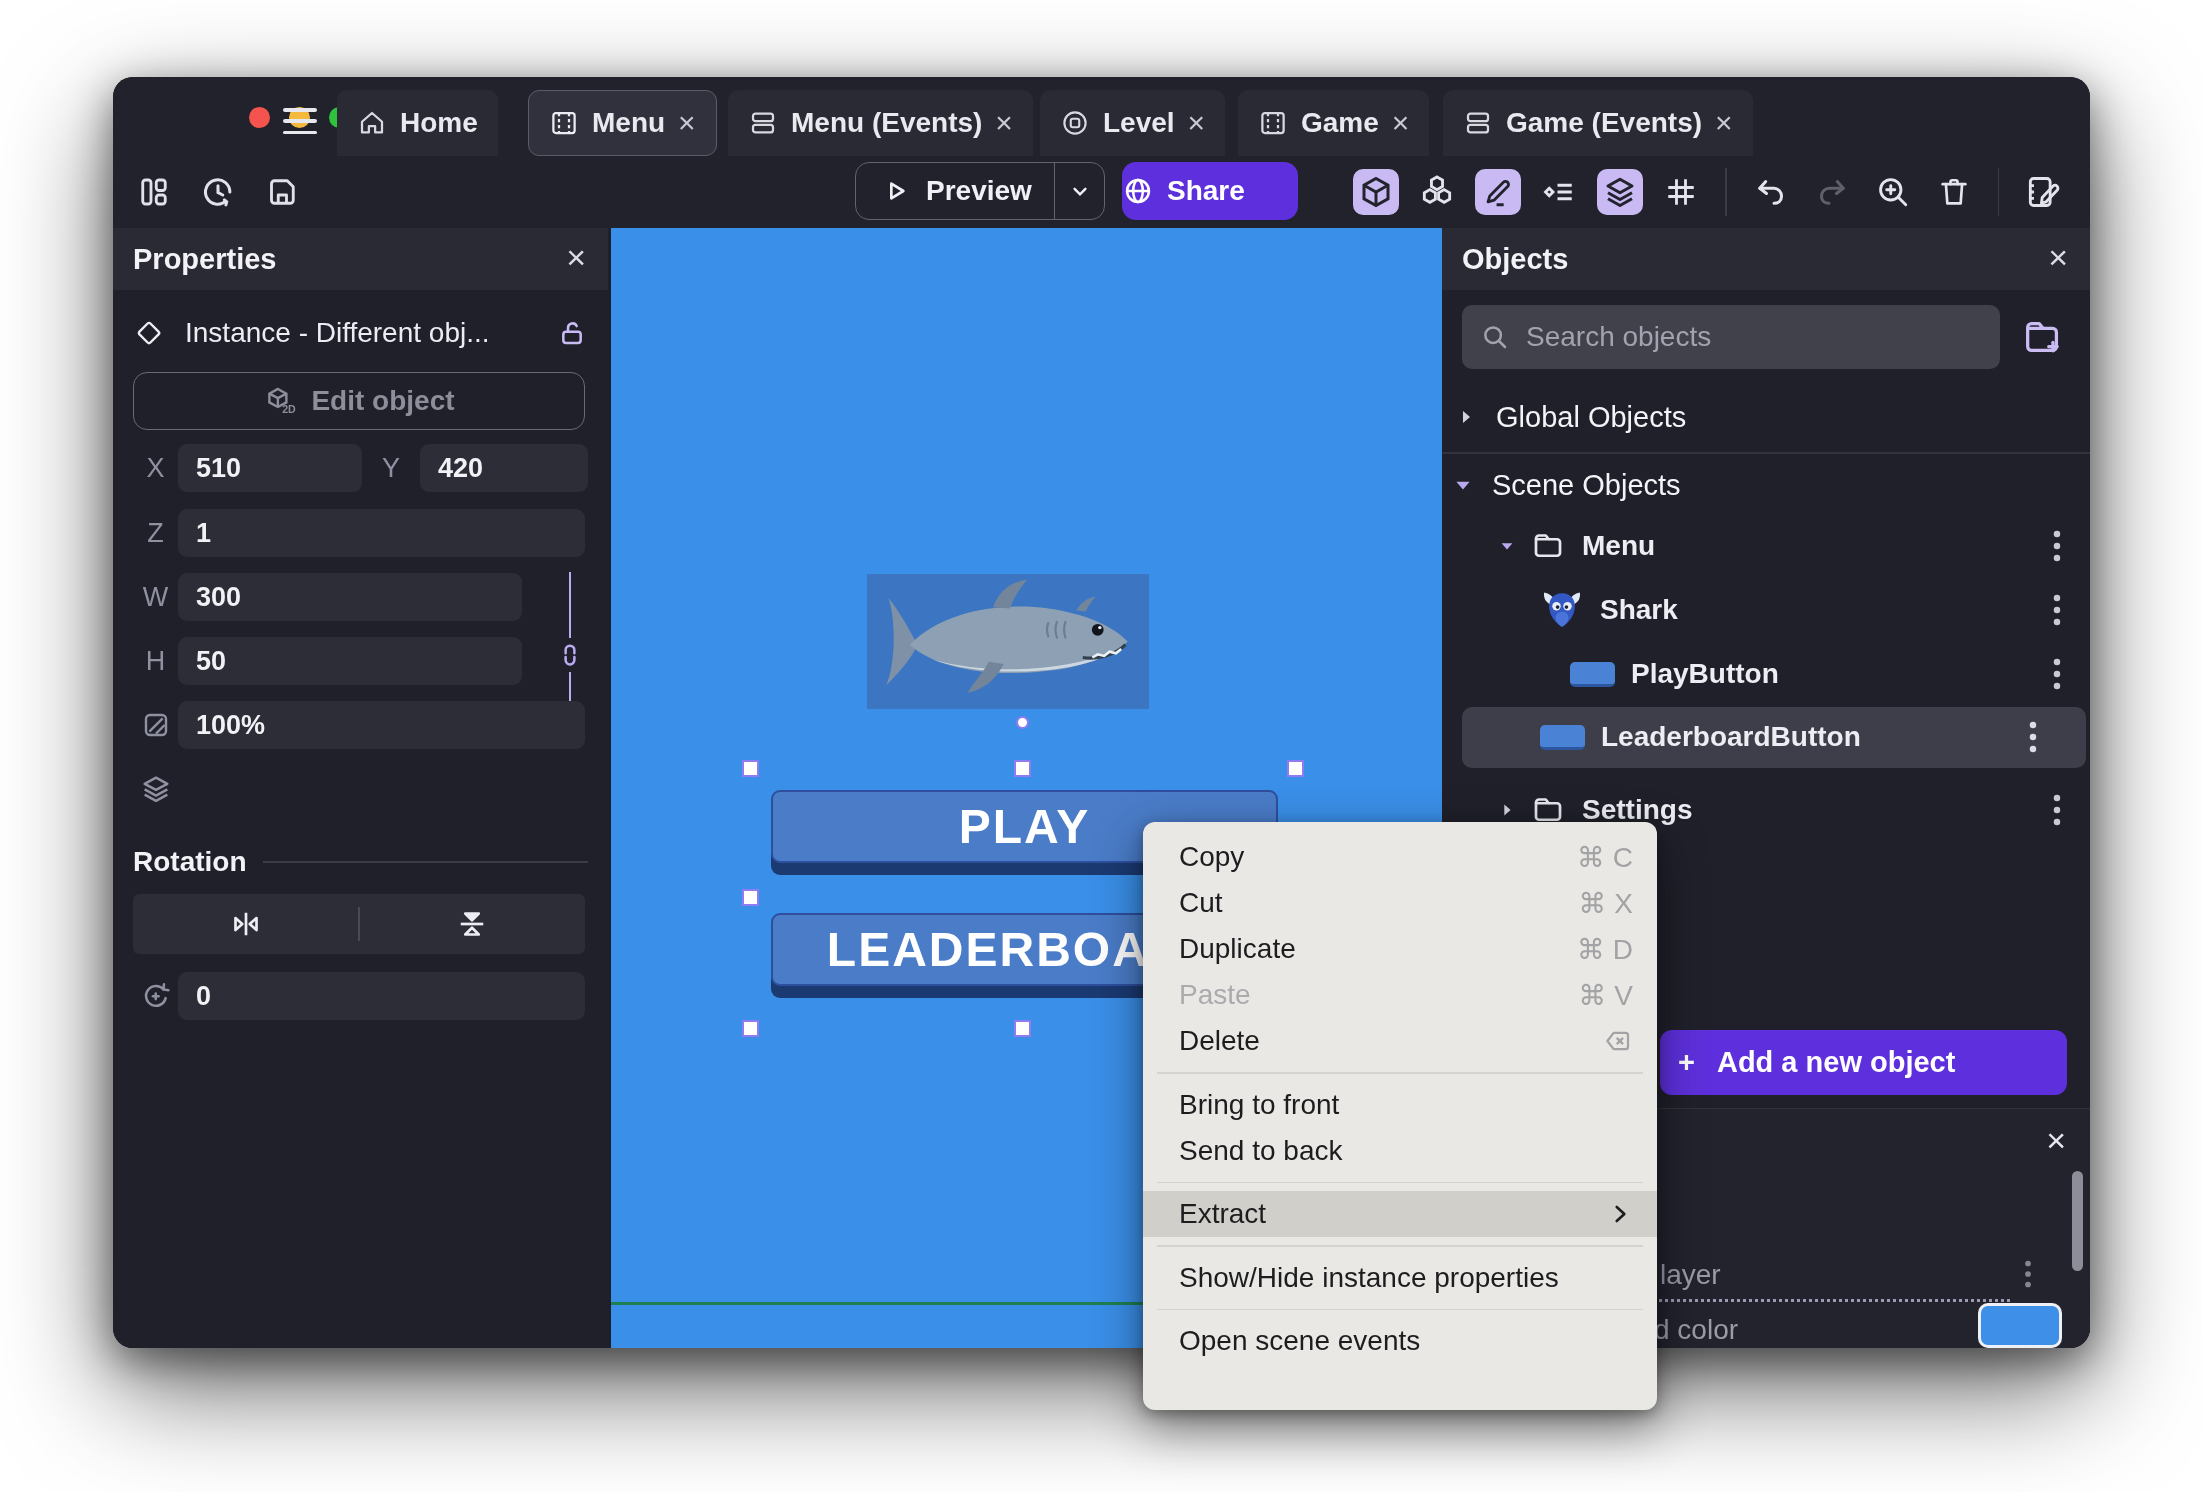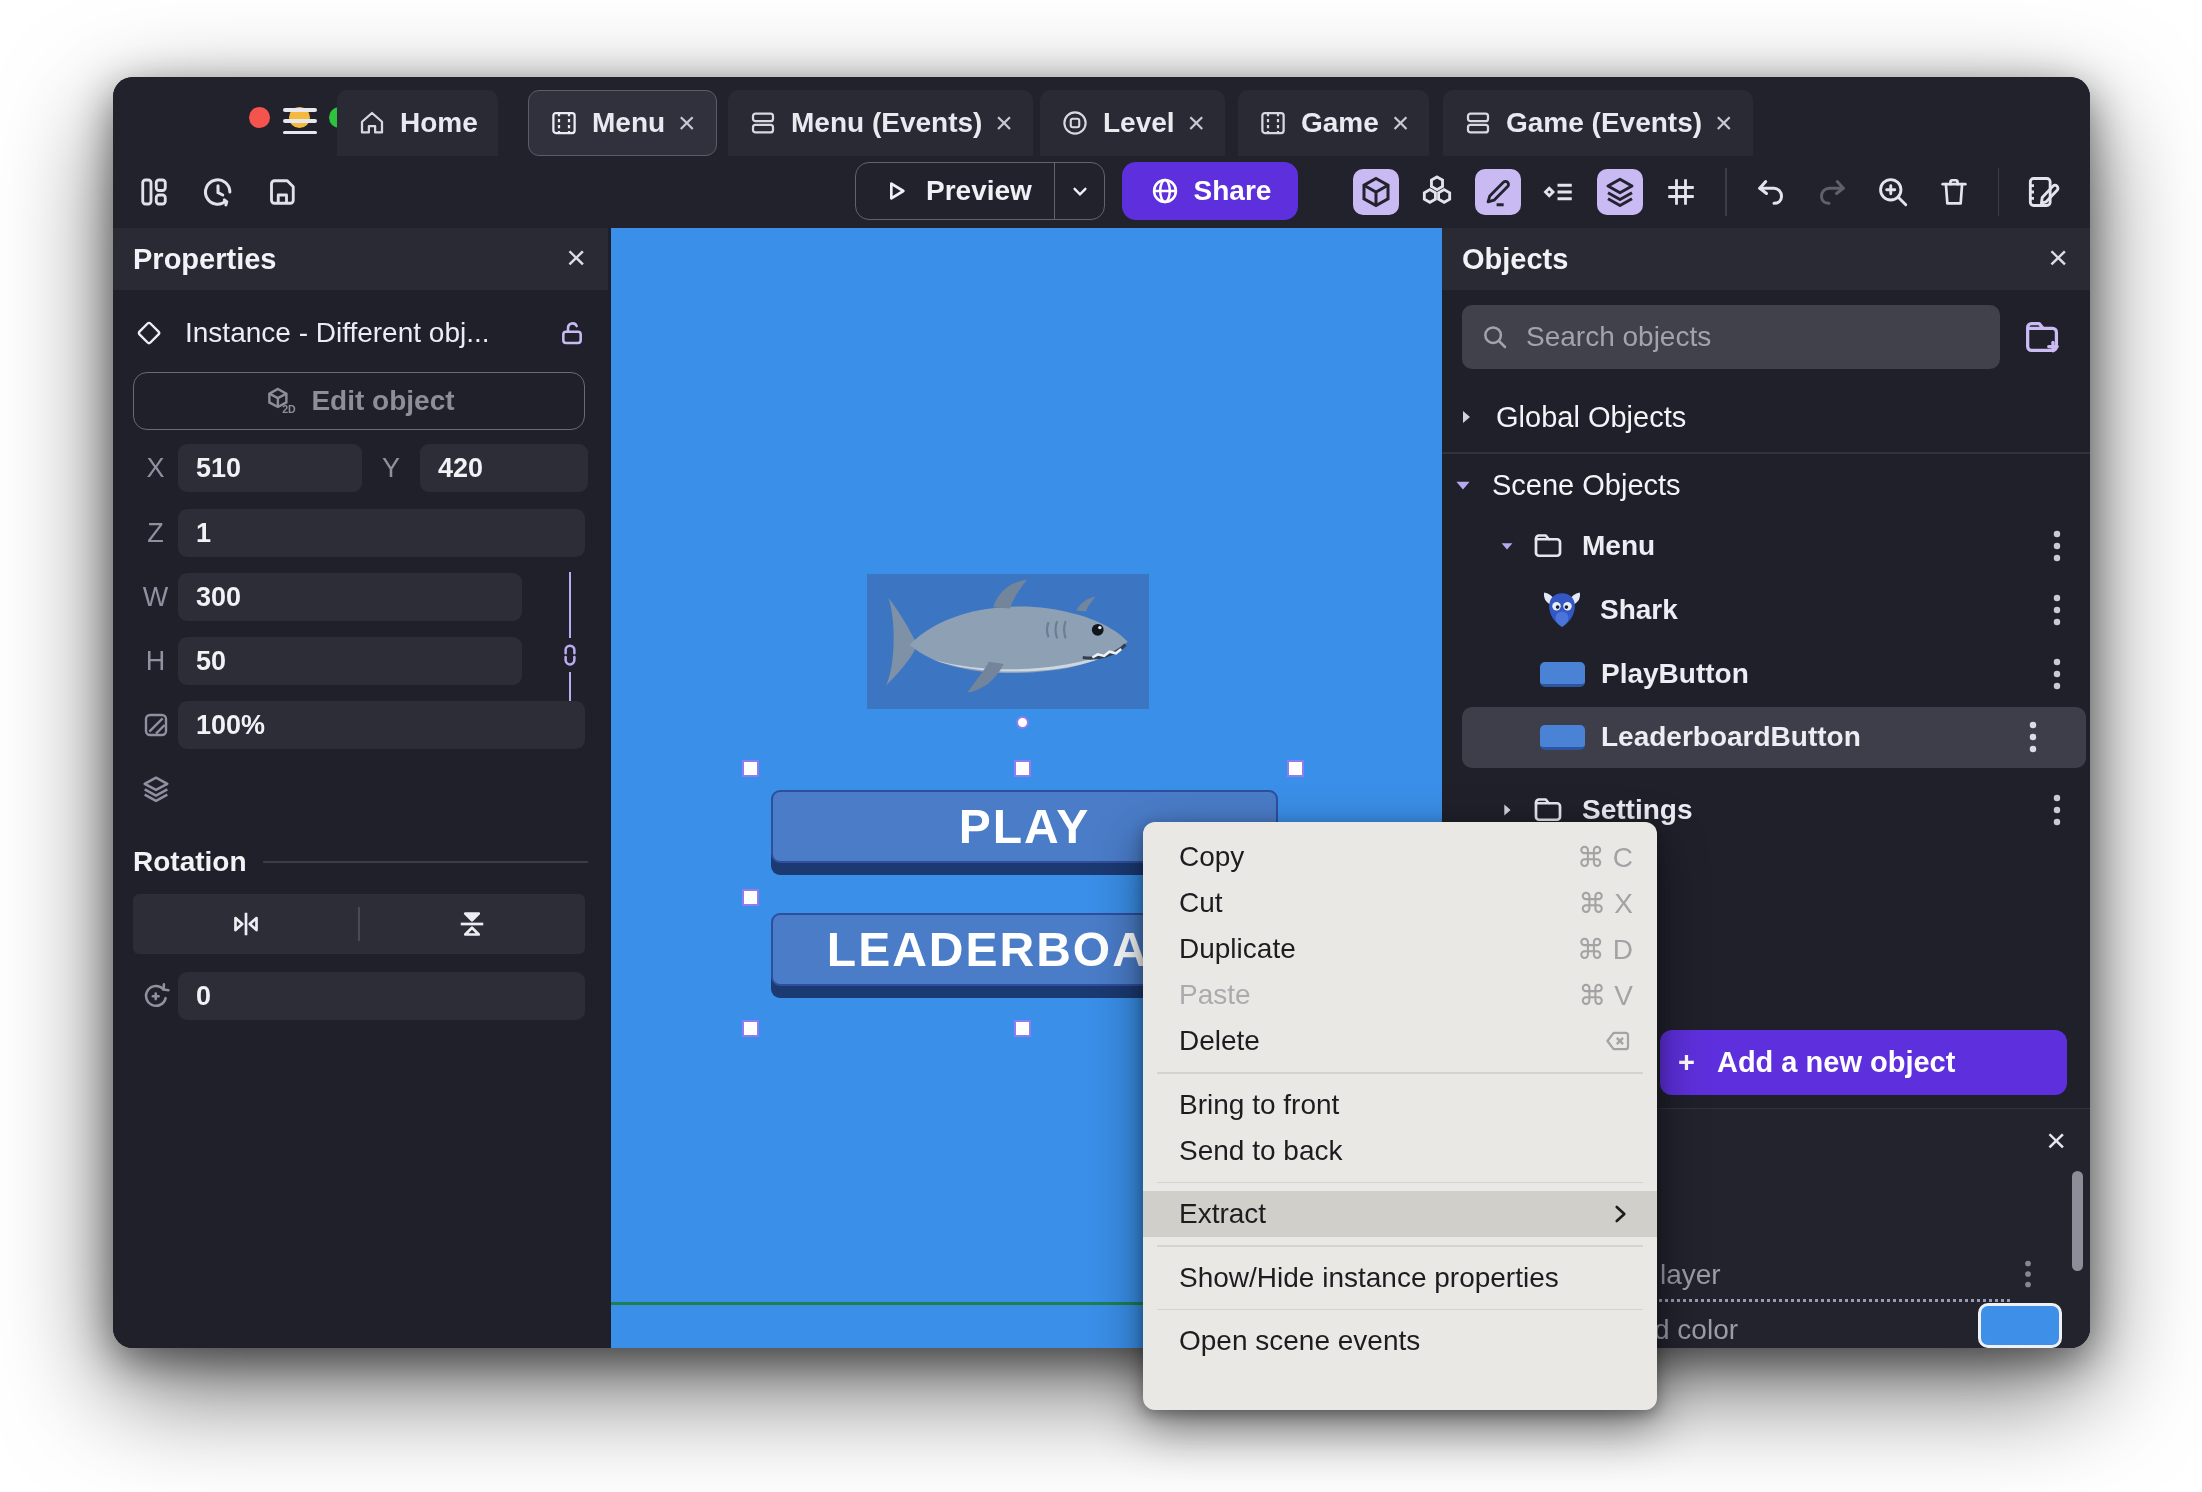--- a/index.html
+++ b/index.html
@@ -19,21 +19,21 @@
   .tab.active{background:#31313d;border:1.5px solid #5c5c69;border-radius:11px;}
   .tab .tclose{color:#c9c9d4;font-size:30px;font-weight:400;line-height:1;}
   .ticon{flex:0 0 auto;display:flex;}
   
   .toolbar{position:absolute;left:0;top:79px;right:0;height:72px;background:#22222c;}
   .tool-left{position:absolute;left:22px;top:0;height:72px;display:flex;align-items:center;gap:26px;}
   .tbicon{width:38px;height:38px;display:flex;align-items:center;justify-content:center;}
   .preview-btn{position:absolute;left:742px;top:6px;width:250px;height:58px;border:1.8px solid #63636f;border-radius:14px;display:flex;align-items:center;box-sizing:border-box;color:#f0f0f6;}
   .preview-btn .plabel{font-size:28px;font-weight:700;margin-left:14px;}
   .preview-btn .pdivider{width:1.5px;height:100%;background:#63636f;margin-left:22px;}
-  .share-btn{position:absolute;left:1009px;top:6px;width:176px;height:58px;background:#5e30dd;border-radius:14px;display:flex;align-items:center;justify-content:center;gap:13px;color:#fff;font-size:28px;font-weight:700;}
+  .share-btn{position:absolute;left:1009px;top:6px;width:176px;height:58px;background:#5e30dd;border-radius:14px;display:flex;align-items:center;justify-content:flex-start;gap:13px;color:#fff;font-size:28px;font-weight:700;}
   .tool-right{position:absolute;right:24px;top:0;height:72px;display:flex;align-items:center;gap:15px;}
   .tr-item{width:46px;height:46px;display:flex;align-items:center;justify-content:center;border-radius:10px;}
   .tr-item.active{background:#c9baf4;}
   .tr-sep{width:1.5px;height:48px;background:#3c3c46;margin:0 6px;}
   
   .panel{position:absolute;top:151px;bottom:0;background:#20202b;}
   .panel-header{position:absolute;left:0;top:0;right:0;height:62px;background:#2a2a34;display:flex;align-items:center;}
   .panel-title{margin-left:20px;font-size:29px;font-weight:700;color:#f2f2f7;}
   .panel-x{position:absolute;right:22px;top:12px;font-size:34px;color:#dcdce4;line-height:1;}
   .props{left:0;width:495px;}
@@ -551,21 +551,21 @@
         <span>Shark</span>
         <span class="dots">
           <svg width="14" height="34" viewBox="0 0 8 20" fill="#c9c9d8">
               <circle cx="4" cy="3" r="1.9"></circle>
               <circle cx="4" cy="10" r="1.9"></circle>
               <circle cx="4" cy="17" r="1.9"></circle>
             </svg>
         </span>
       </div>
 
-      <div class="tree-row" style="top:420px;">
+      <div class="tree-row" style="top:420px;padding-left:30px;">
         <span class="thumb-btn" style="margin:0 16px 0 98px;"></span>
         <span>PlayButton</span>
         <span class="dots">
           <svg width="14" height="34" viewBox="0 0 8 20" fill="#c9c9d8">
               <circle cx="4" cy="3" r="1.9"></circle>
               <circle cx="4" cy="10" r="1.9"></circle>
               <circle cx="4" cy="17" r="1.9"></circle>
             </svg>
         </span>
       </div>

